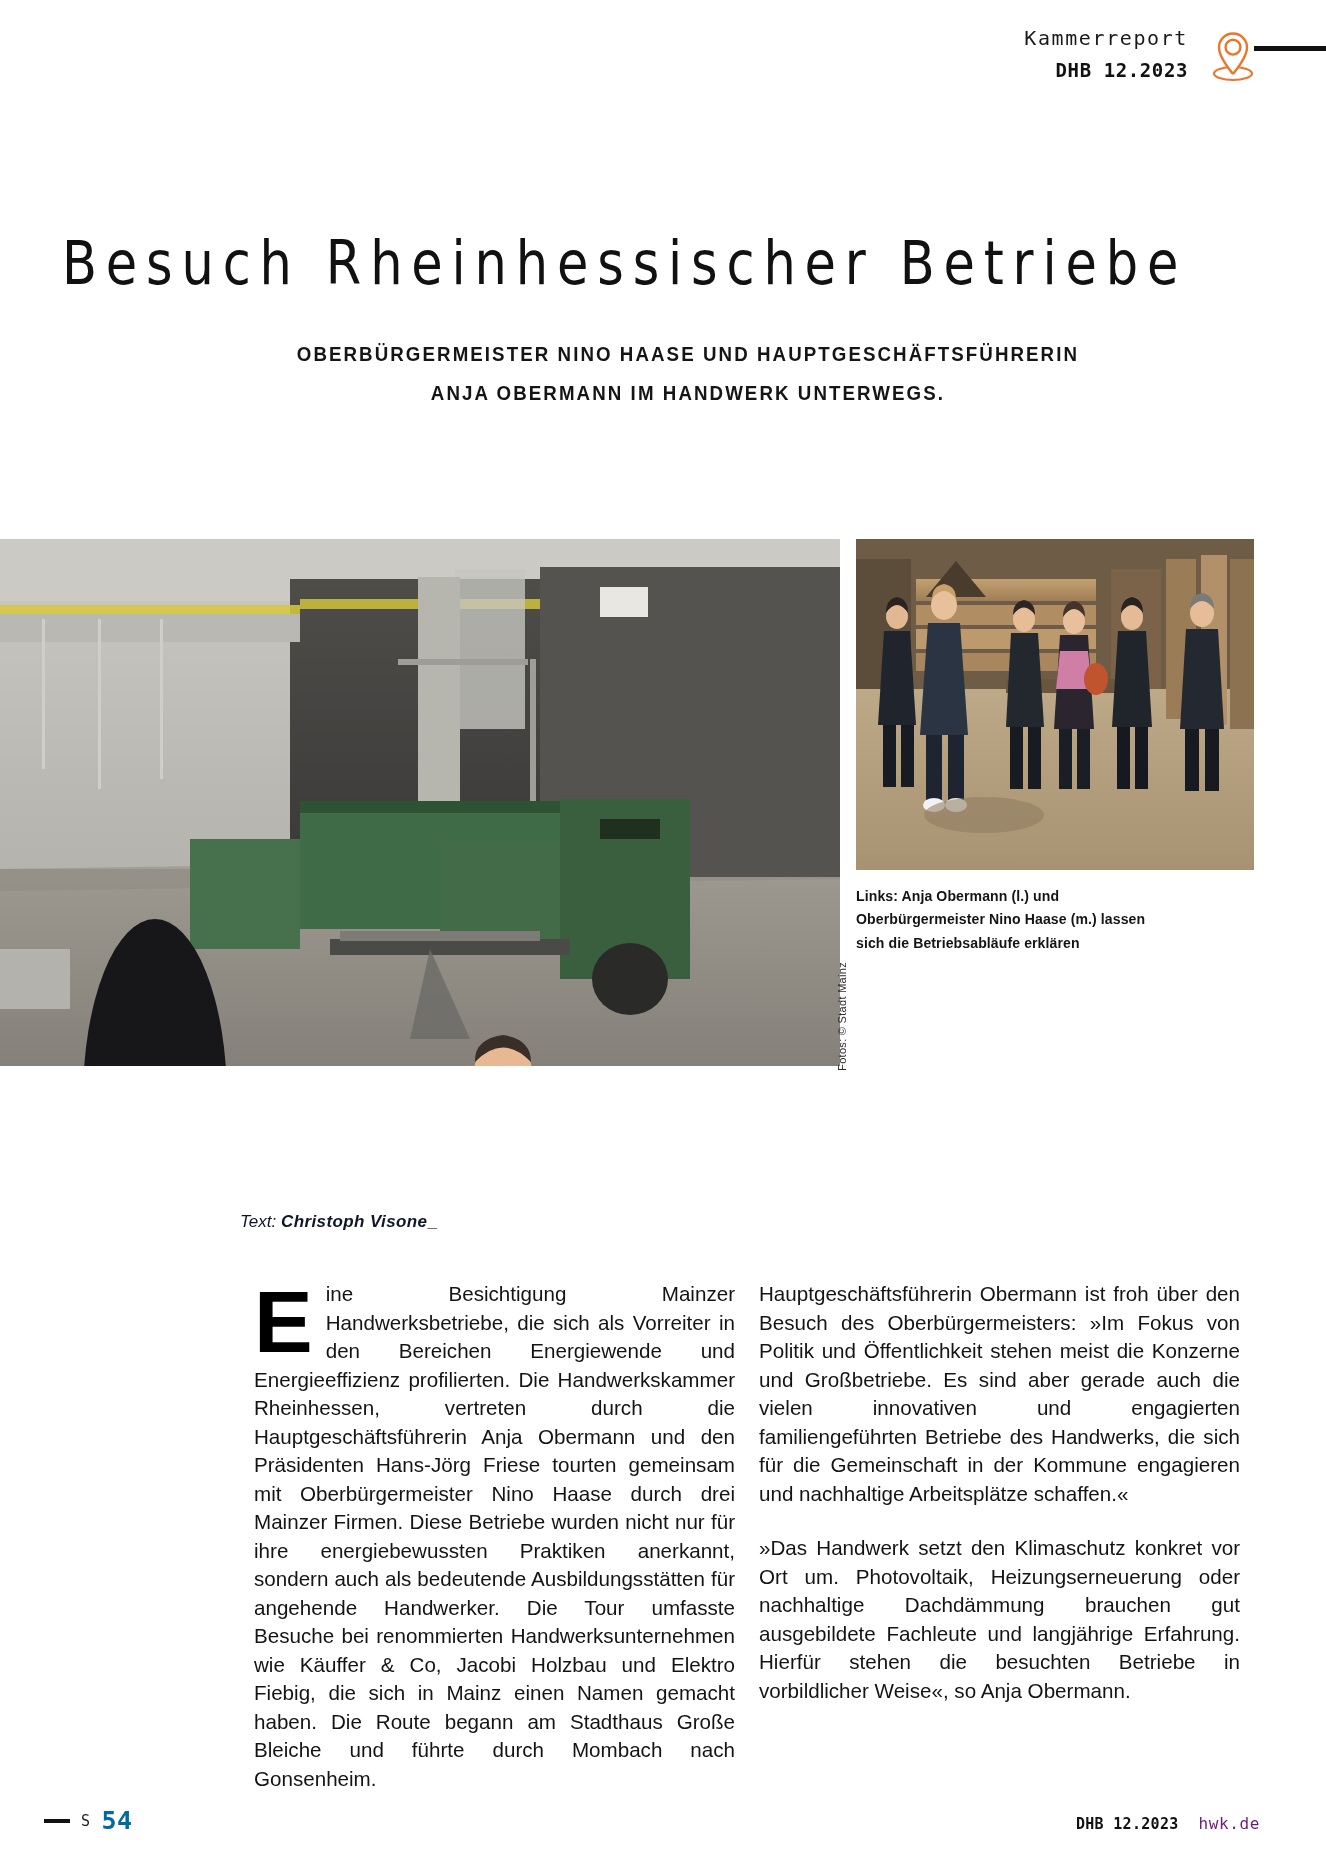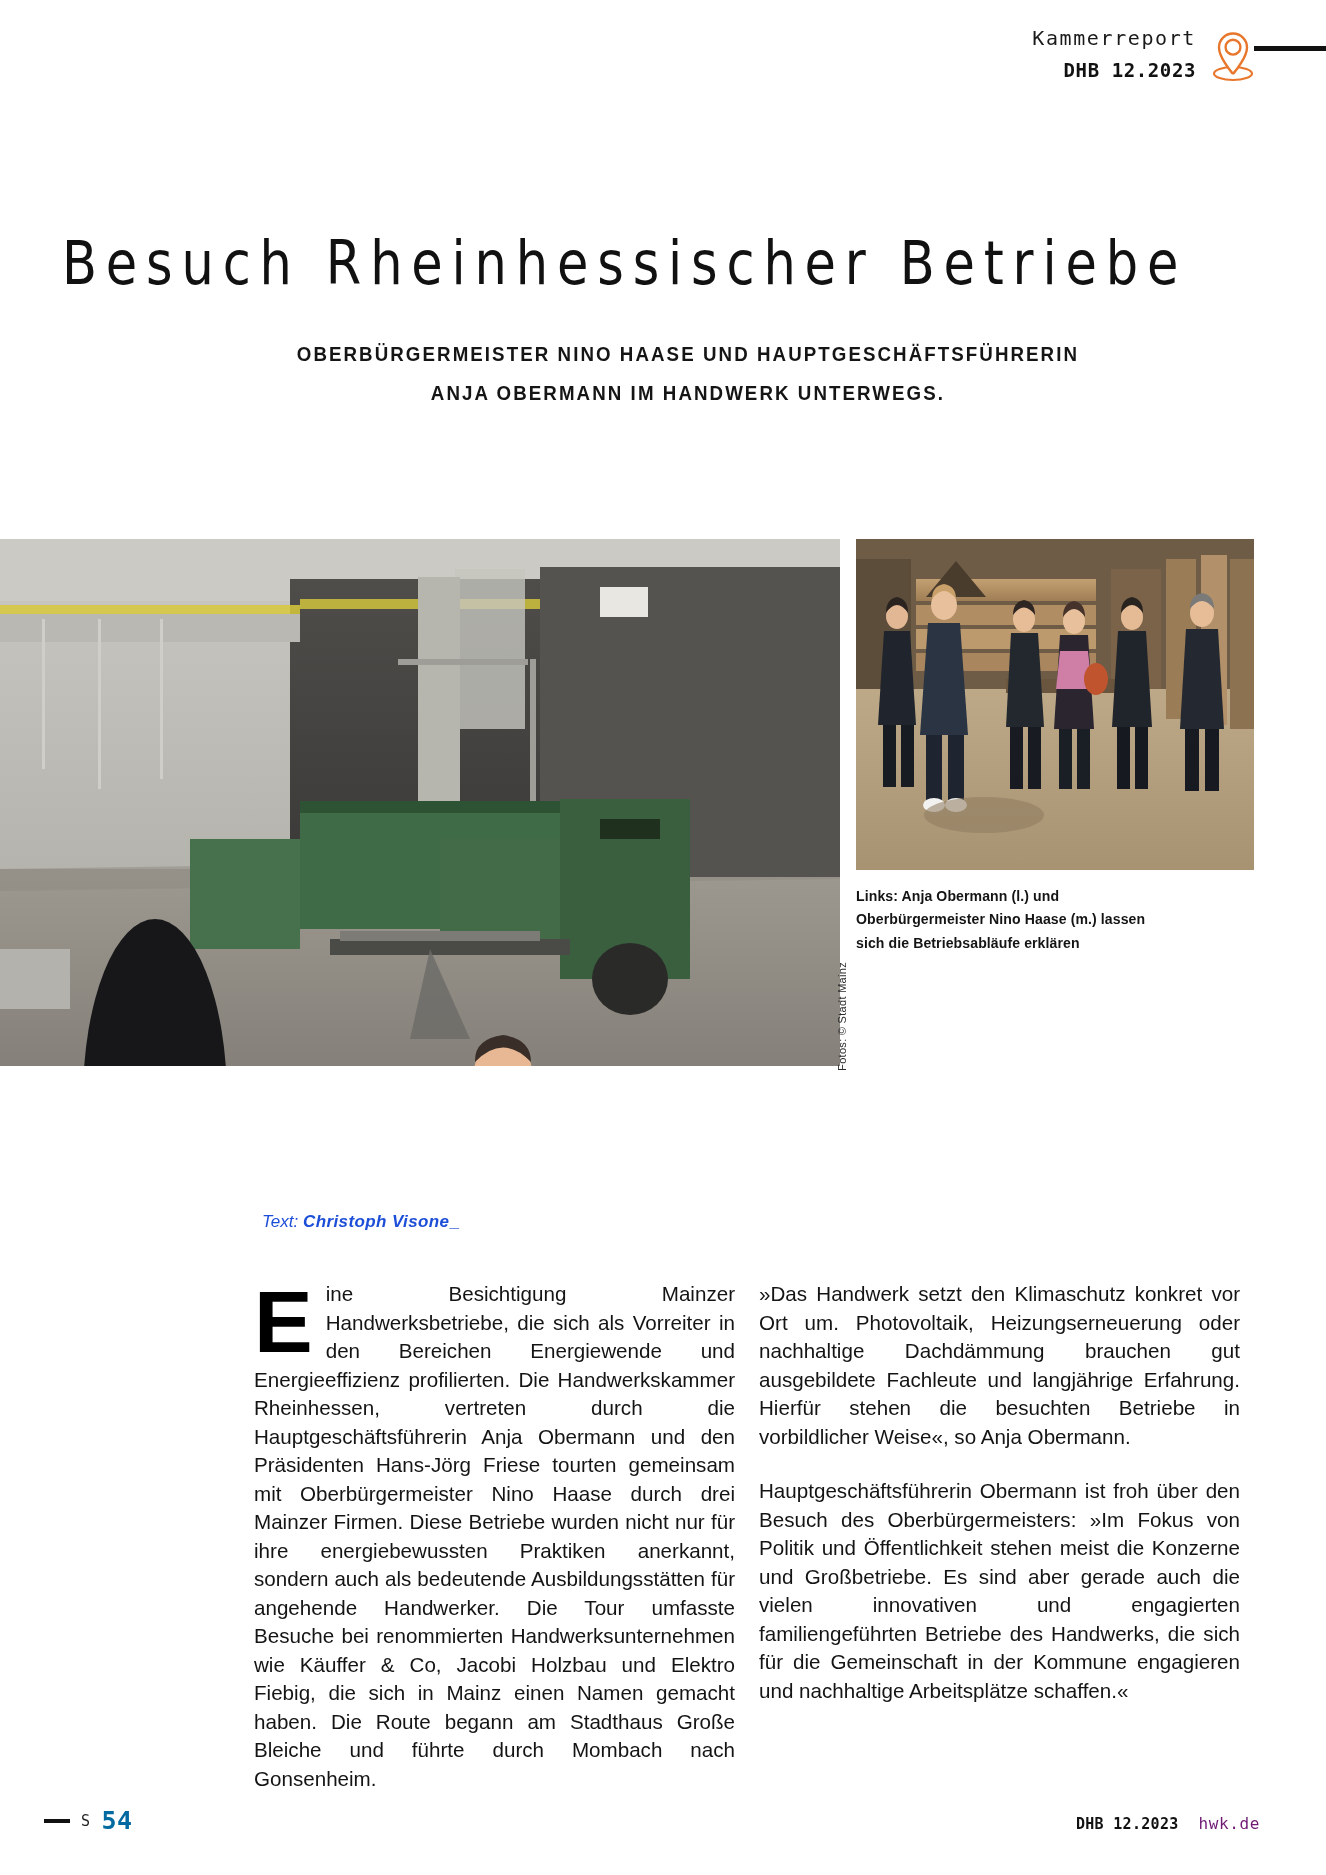--- a/index.html
+++ b/index.html
@@ -23,21 +23,21 @@
     left: 0;
     width: 1326px;
     height: 120px;
   }
   .header-inner {
     position: absolute;
     right: 70px;
     top: 26px;
     display: flex;
     align-items: flex-start;
-    gap: 14px;
+    gap: 22px;
   }
   .header-text {
     text-align: right;
     line-height: 1.28;
   }
   .kammerreport {
     font-family: "DejaVu Sans Mono", monospace;
     font-size: 20px;
     letter-spacing: 1.6px;
     color: #1a1a1a;
@@ -144,24 +144,24 @@
     color: #2a2a2a;
     letter-spacing: 0.3px;
     white-space: nowrap;
     transform-origin: left top;
     transform: rotate(-90deg) translateX(-100%);
   }
 
   
   .byline {
     position: absolute;
-    left: 262px;
+    left: 240px;
     top: 1212px;
     font-size: 17px;
-    color: #1d4ed8;
+    color: #0f172a;
     white-space: nowrap;
   }
   .byline .byline-label {
     font-family: "Liberation Sans Narrow", "Liberation Sans", sans-serif;
     font-style: italic;
     font-weight: 400;
     font-size: 17px;
   }
   .byline .byline-name {
     font-family: "Liberation Sans Narrow", "Liberation Sans", sans-serif;
@@ -441,22 +441,22 @@
 <div class="byline">
   <span class="byline-label">Text:</span>
   <span class="byline-name">Christoph Visone</span><span class="byline-dash">_</span>
 </div>
 
 <div class="body-columns">
   <div class="col">
     <p class="dropcap-para">Eine Besichtigung Mainzer Handwerksbetriebe, die sich als Vorreiter in den Bereichen Energiewende und Energieeffizienz profilierten. Die Handwerkskammer Rheinhessen, vertreten durch die Hauptgeschäftsführerin Anja Obermann und den Präsidenten Hans-Jörg Friese tourten gemeinsam mit Oberbürgermeister Nino Haase durch drei Mainzer Firmen. Diese Betriebe wurden nicht nur für ihre energiebewussten Praktiken anerkannt, sondern auch als bedeutende Ausbildungsstätten für angehende Handwerker. Die Tour umfasste Besuche bei renommierten Handwerksunternehmen wie Käuffer &amp; Co, Jacobi Holzbau und Elektro Fiebig, die sich in Mainz einen Namen gemacht haben. Die Route begann am Stadthaus Große Bleiche und führte durch Mombach nach Gonsenheim.</p>
   </div>
   <div class="col">
+    <p>Hauptgeschäftsführerin Obermann ist froh über den Besuch des Oberbürgermeisters: »Im Fokus von Politik und Öffentlichkeit stehen meist die Konzerne und Großbetriebe. Es sind aber gerade auch die vielen innovativen und engagierten familiengeführten Betriebe des Handwerks, die sich für die Gemeinschaft in der Kommune engagieren und nachhaltige Arbeitsplätze schaffen.«</p>
     <p>»Das Handwerk setzt den Klimaschutz konkret vor Ort um. Photovoltaik, Heizungserneuerung oder nachhaltige Dachdämmung brauchen gut ausgebildete Fachleute und langjährige Erfahrung. Hierfür stehen die besuchten Betriebe in vorbildlicher Weise«, so Anja Obermann.</p>
-    <p>Hauptgeschäftsführerin Obermann ist froh über den Besuch des Oberbürgermeisters: »Im Fokus von Politik und Öffentlichkeit stehen meist die Konzerne und Großbetriebe. Es sind aber gerade auch die vielen innovativen und engagierten familiengeführten Betriebe des Handwerks, die sich für die Gemeinschaft in der Kommune engagieren und nachhaltige Arbeitsplätze schaffen.«</p>
   </div>
 </div>
 
 <div class="page-footer">
   <div class="footer-left">
     <span class="footer-dash"></span>
     <span class="footer-s">S</span>
     <span class="footer-pagenum">54</span>
   </div>
   <div class="footer-right">

